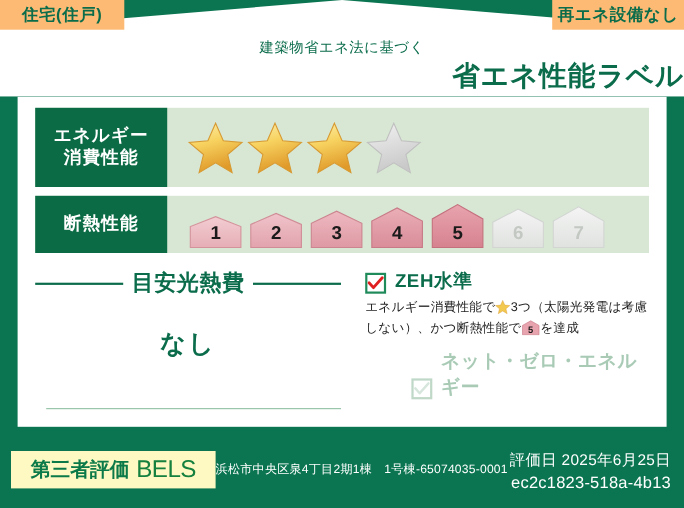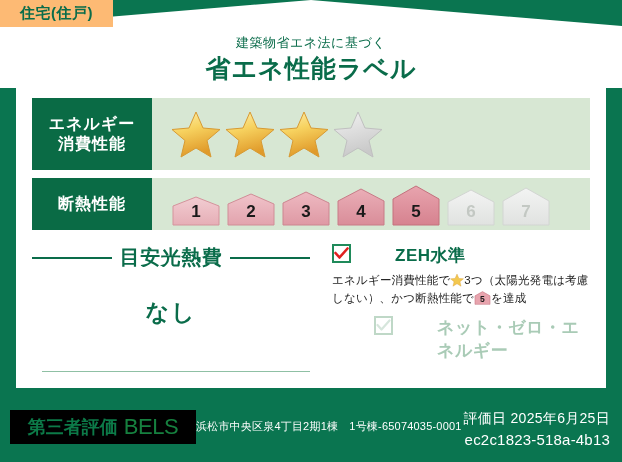--- a/index.html
+++ b/index.html
@@ -29,21 +29,21 @@
   .roof{
     position:absolute;left:0;top:0;width:622px;height:88px;
     background:#ffffff;
     clip-path:polygon(0 26px, 311px 0, 622px 26px, 622px 88px, 0 88px);
   }
   .title-sub{
     position:absolute;left:0;top:34px;width:622px;text-align:center;
     color:#0a6c4a;font-size:13px;font-weight:normal;letter-spacing:0.5px;
   }
   .title-main{
-    position:absolute;left:0;top:52px;width:622px;text-align:center;
+    position:absolute;left:0;top:52px;width:622px;text-align:right;
     color:#0a6c4a;font-size:25px;font-weight:bold;letter-spacing:1px;
   }
 
   
   .card{
     position:absolute;left:16px;top:88px;width:590px;height:300px;
     background:#ffffff;box-sizing:border-box;
   }
 
   
@@ -92,21 +92,21 @@
   }
   .cost-value{
     margin-top:26px;text-align:center;color:#0a6c4a;
     font-size:23px;font-weight:bold;letter-spacing:2px;
   }
   .cost-rule-bottom{
     position:absolute;left:10px;bottom:18px;width:268px;height:1px;background:#8fc0a4;
   }
 
   .zeh-col{flex:1;padding-left:22px;padding-top:4px;}
-  .zeh-line{display:flex;align-items:flex-start;gap:36px;}
+  .zeh-line{display:flex;align-items:flex-end;}
   .chk{
     width:19px;height:19px;border:2px solid #1f8a5a;background:#fff;
     display:flex;align-items:center;justify-content:center;box-sizing:border-box;
     margin-right:8px;flex:none;
   }
   .chk svg{display:block;}
   .chk.off{border-color:#bfd8c7;}
   .zeh-title{color:#0a6c4a;font-weight:bold;font-size:17px;letter-spacing:0.5px;}
   .zeh-desc{
     margin-top:5px;color:#1d1d1d;font-size:11.5px;line-height:1.55;
@@ -116,21 +116,21 @@
   .inline-house{display:inline-block;vertical-align:-3px;width:17px;height:15px;}
   .zeh-line.muted{margin-top:8px;padding-left:42px;}
   .zeh-title.muted{color:#a9cbb6;}
 
   
   .footer{
     position:absolute;left:0;bottom:0;width:622px;height:62px;
     background:#0a7550;
   }
   .bels-box{
-    position:absolute;left:10px;top:10px;width:186px;height:34px;background:#000000;
+    position:absolute;left:10px;top:10px;width:186px;height:34px;background:#fef9c3;
     display:flex;align-items:center;justify-content:center;
   }
   .bels-jp{color:#0c7a48;font-weight:bold;font-size:18px;letter-spacing:0px;}
   .bels-en{color:#16803f;font-weight:normal;font-size:22px;margin-left:6px;letter-spacing:-0.5px;}
   .addr{
     position:absolute;left:196px;top:19px;color:#ffffff;font-size:11px;letter-spacing:0.2px;
   }
   .eval{
     position:absolute;right:12px;top:10px;text-align:right;color:#ffffff;
   }
@@ -140,20 +140,21 @@
 </head>
 <body>
 
 <div id="label">
 
   <div class="roof"></div>
   <div class="title-sub">建築物省エネ法に基づく</div>
   <div class="title-main">省エネ性能ラベル</div>
 
   <div class="corner-tag left">住宅(住戸)</div>
+  <div class="corner-tag right">再エネ設備なし</div>
 
   <div class="card">
 
     <div class="perf-row first">
       <div class="perf-label">
         <span>エネルギー</span>
         <span>消費性能</span>
       </div>
       <div class="perf-body">
         <div class="star">

